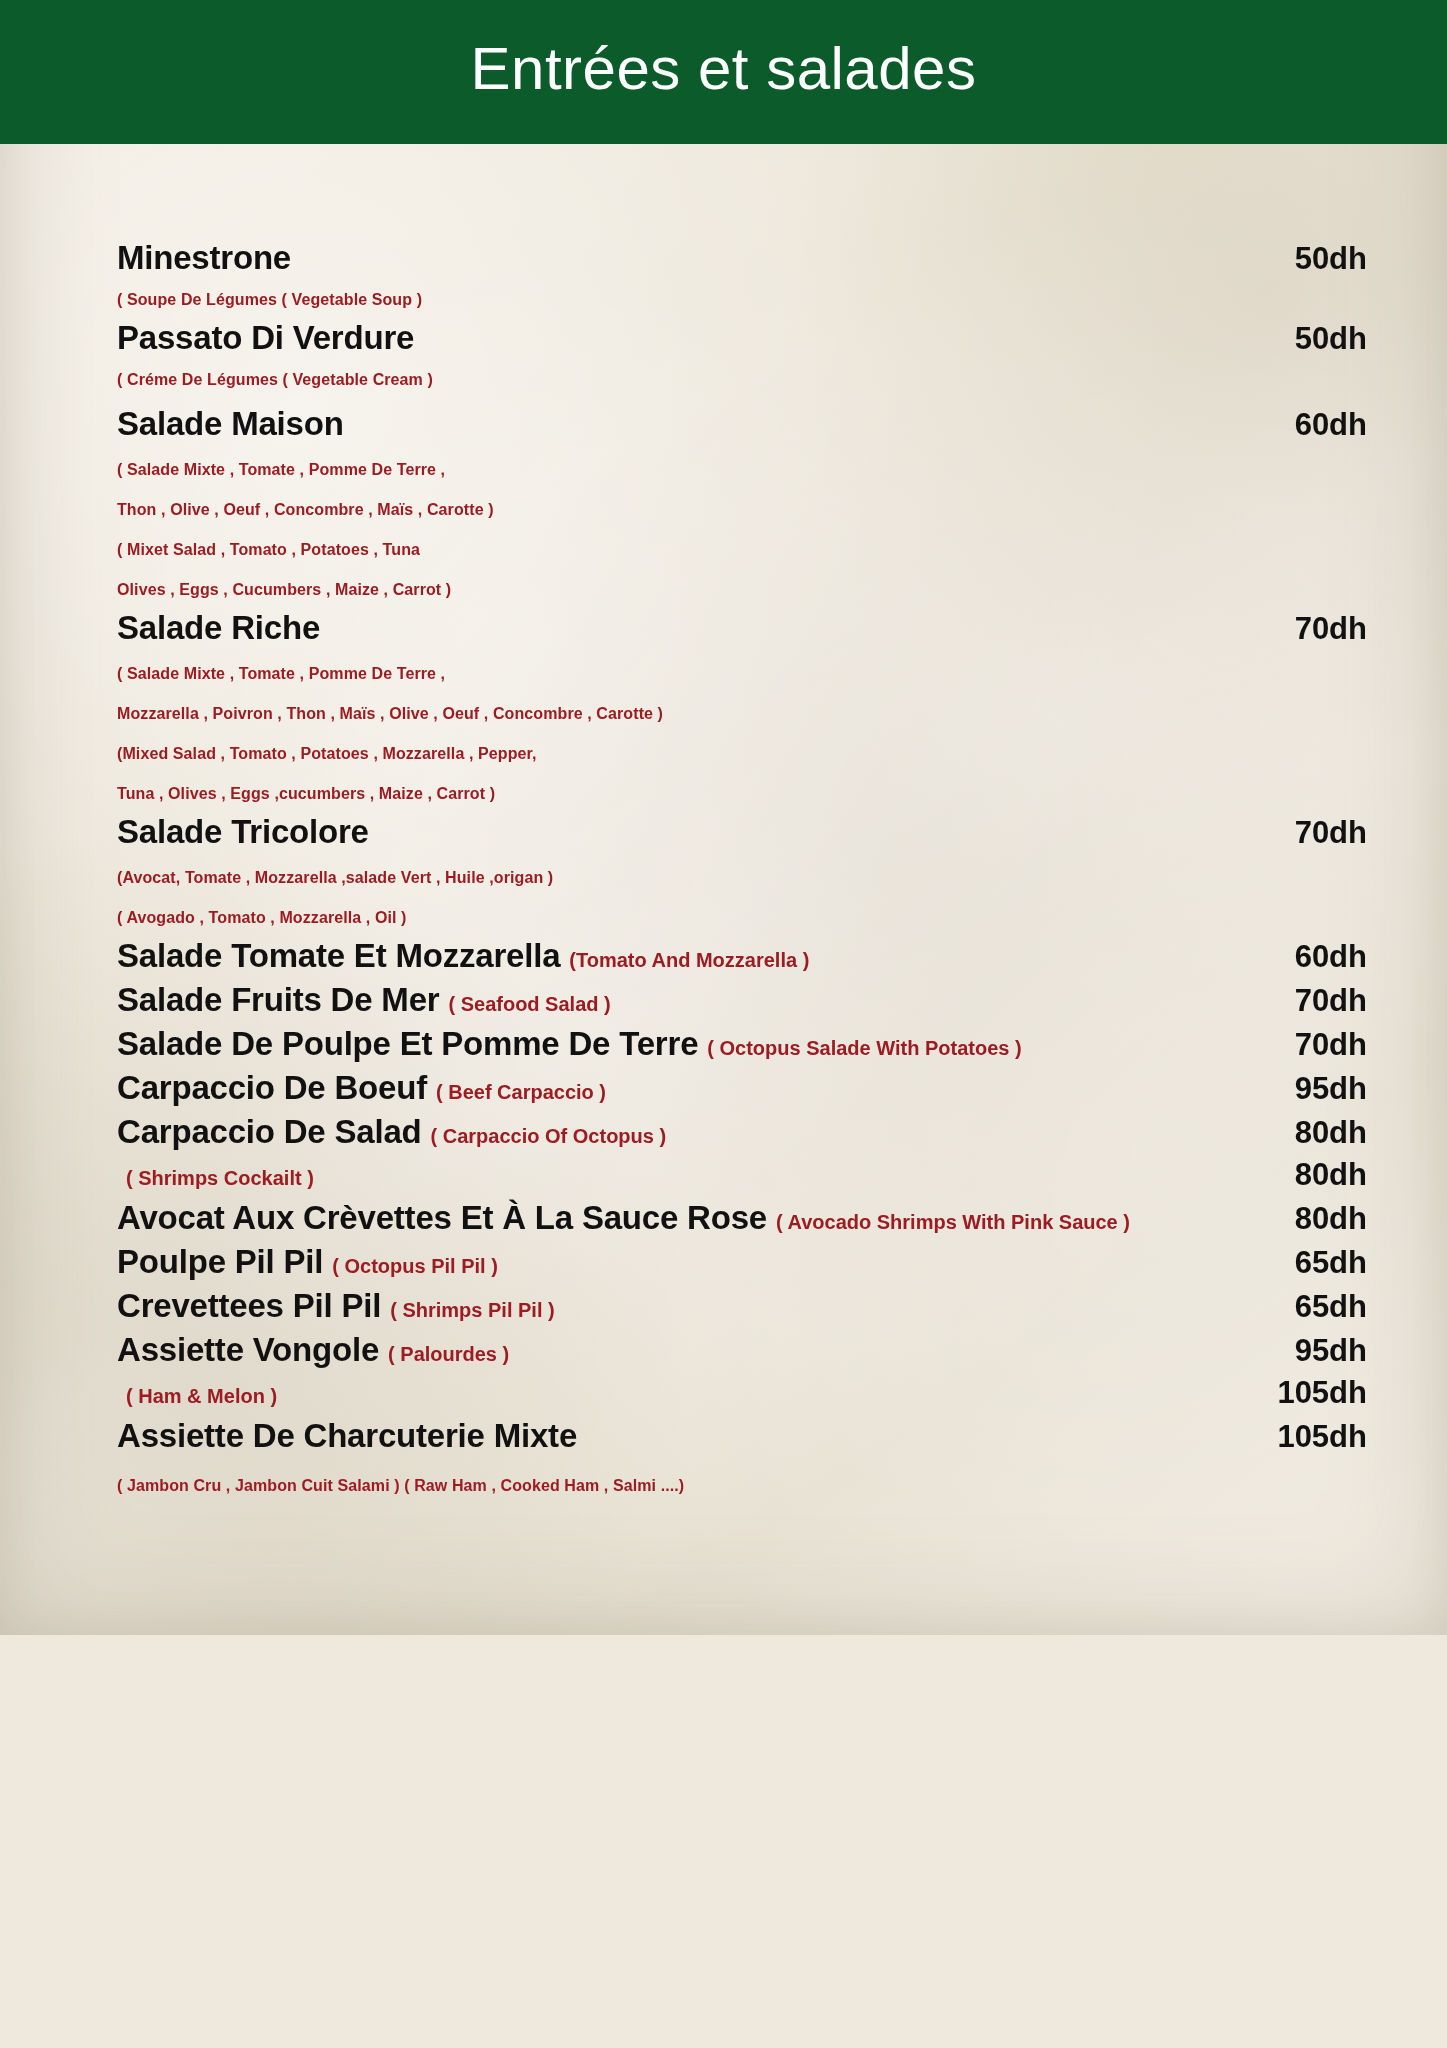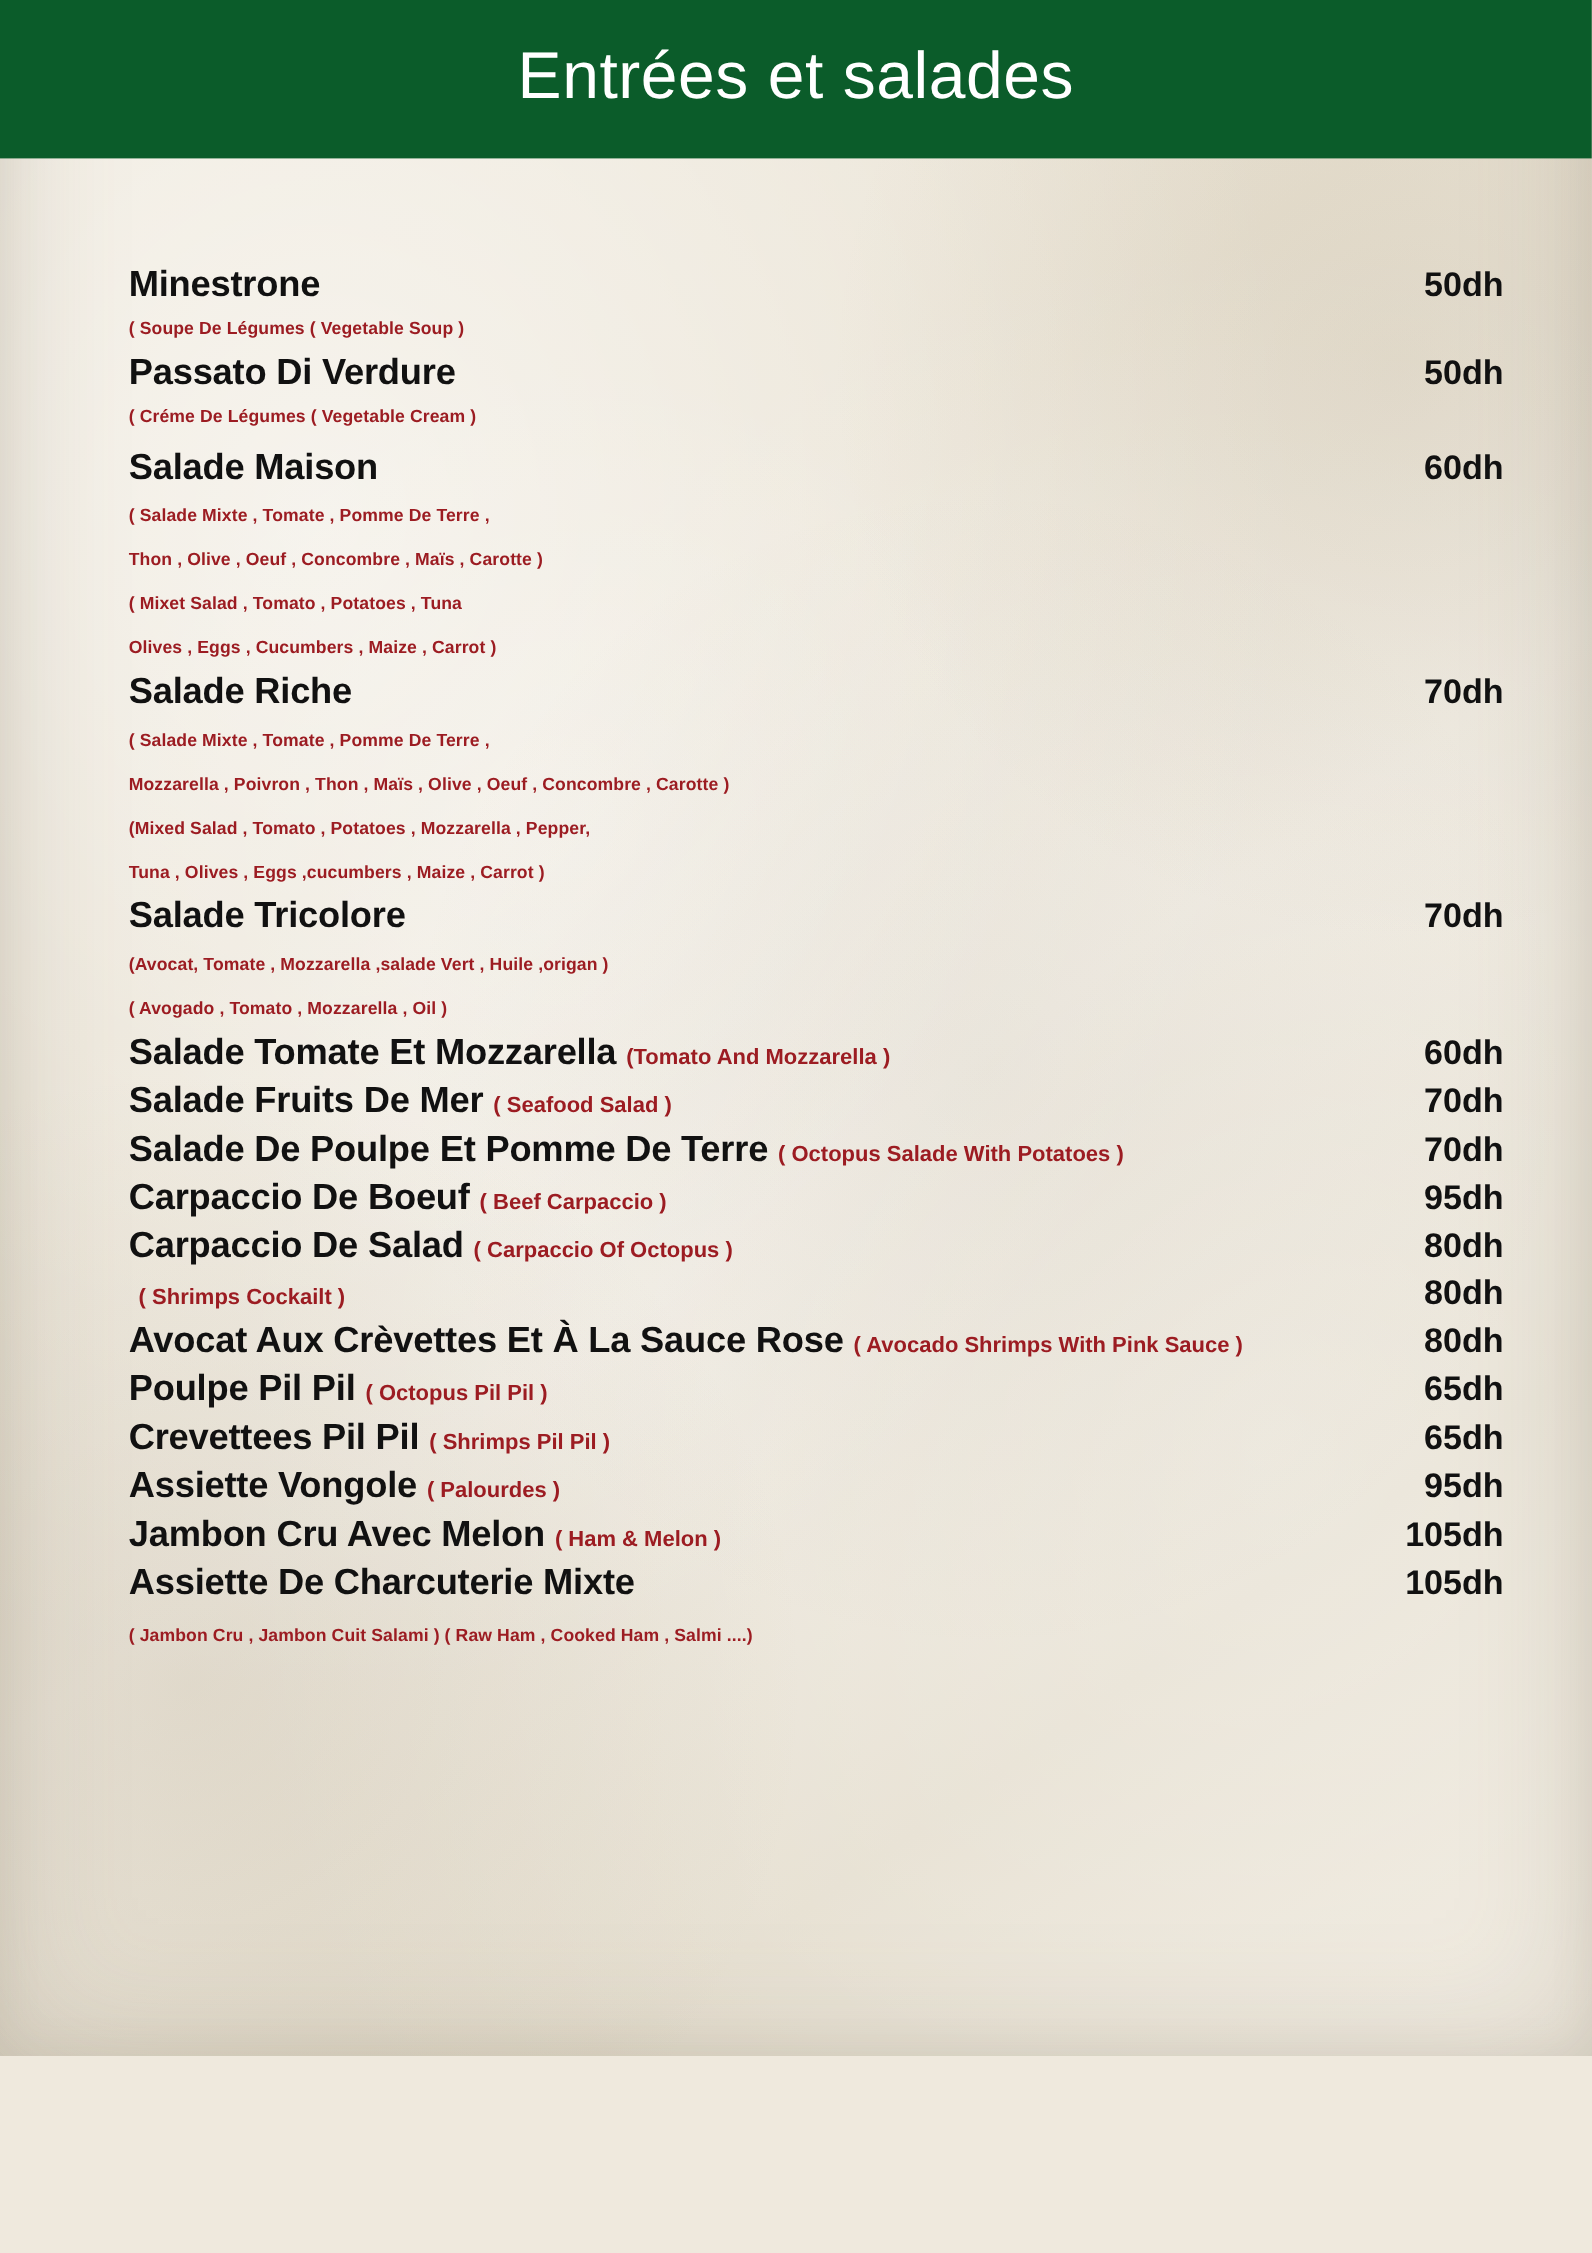--- a/index.html
+++ b/index.html
@@ -9,21 +9,21 @@
   body {
     width: 1447px;
     height: 2048px;
     font-family: "Liberation Sans", sans-serif;
     background: #efe9dd;
     overflow: hidden;
   }
   .page {
     position: relative;
     width: 1447px;
-    height: 1869px;
+    height: 1635px;
     background:
       radial-gradient(ellipse at 20% 25%, rgba(255,255,255,0.55) 0%, rgba(255,255,255,0) 55%),
       radial-gradient(ellipse at 80% 70%, rgba(255,255,255,0.35) 0%, rgba(255,255,255,0) 60%),
       linear-gradient(145deg, #efe9dc 0%, #e9e2d3 35%, #efeae0 55%, #e4ddcd 78%, #efe9dd 100%);
     box-sizing: border-box;
   }
   .page:before {
     content: "";
     position: absolute;
     inset: 0;
@@ -270,21 +270,20 @@
       <div class="item-left">
         <span class="item-name">Assiette Vongole</span>
         <span class="item-inline-trans">( Palourdes )</span>
       </div>
       <span class="item-price">95dh</span>
     </div>
     <div class="sp-6"></div>
 
     <div class="item-row">
       <div class="item-left">
-        <span class="item-name">Jambon Cru Avec Melon</span>
         <span class="item-inline-trans">( Ham &amp; Melon )</span>
       </div>
       <span class="item-price">105dh</span>
     </div>
     <div class="sp-6"></div>
 
     <div class="item-row">
       <div class="item-left">
         <span class="item-name">Assiette De Charcuterie Mixte</span>
       </div>

